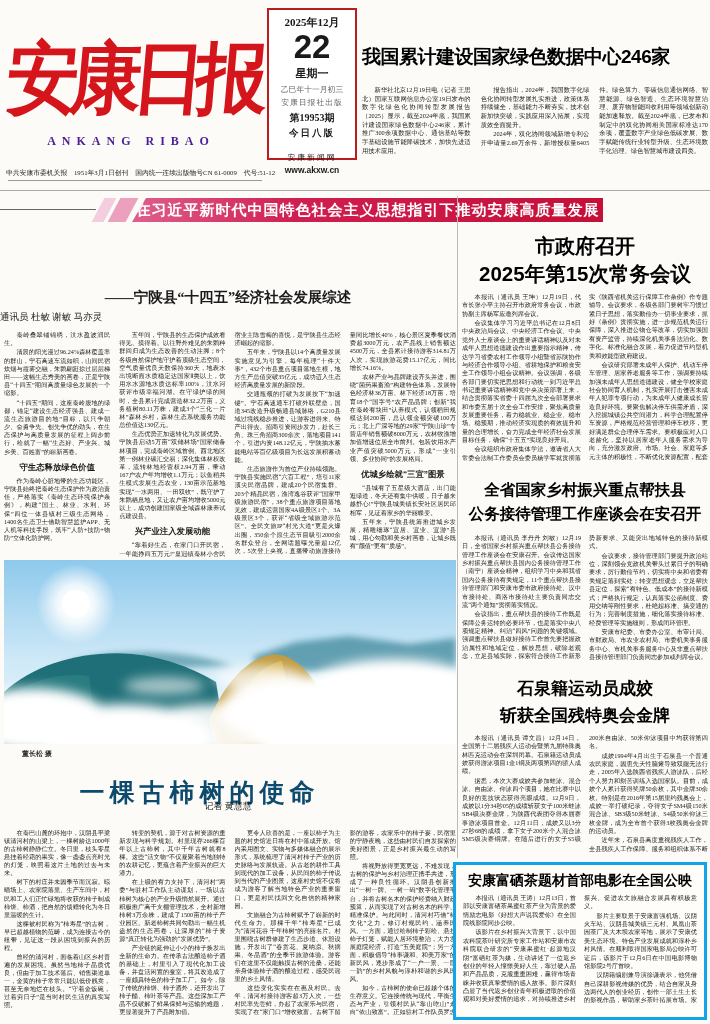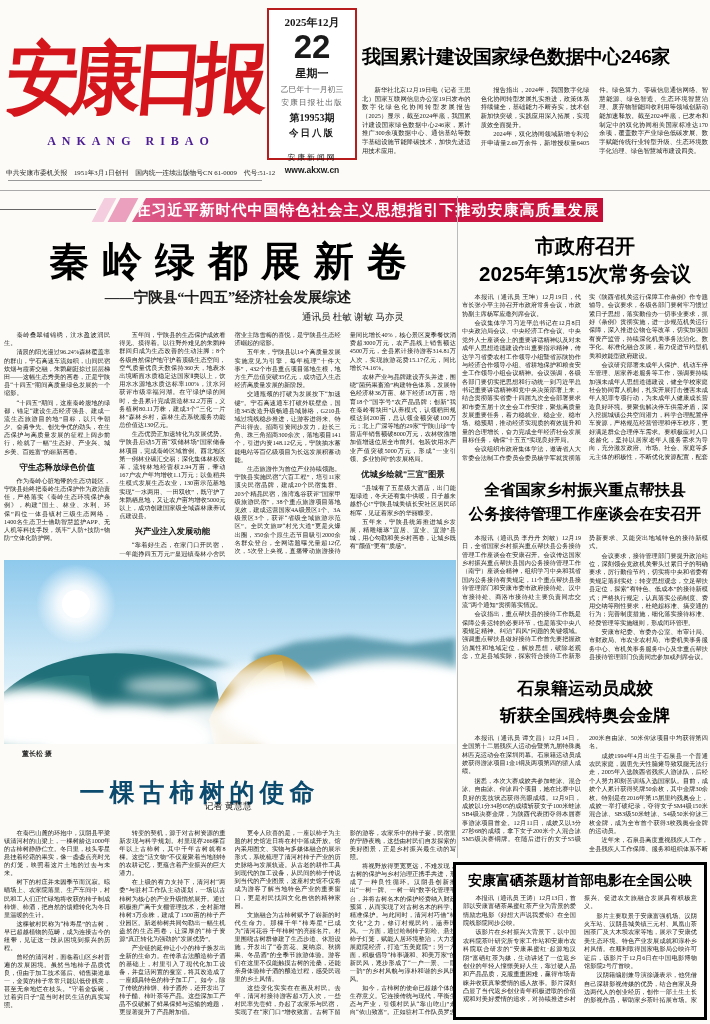--- a/index.html
+++ b/index.html
@@ -40,21 +40,21 @@
   #stripe2{left:114px;width:18px;background:#eba0bd;}
   #banner{left:132px;top:198px;width:471px;height:24px;
     background:linear-gradient(90deg,#de5f8d,#cf1e50 35%,#c50f38);
     clip-path:polygon(14px 0,100% 0,100% 100%,0 100%);
     color:#fff;font-weight:bold;font-size:15px;line-height:24px;text-align:center;
     letter-spacing:1px;font-family:"Liberation Sans",sans-serif;}
   
   #main-headline{left:0;top:234px;width:456px;text-align:center;font-size:40px;font-weight:900;
     letter-spacing:13px;text-indent:13px;color:#000;font-family:"Liberation Sans",sans-serif;}
   #main-subtitle{left:0;top:288px;width:456px;text-align:center;font-size:14.5px;font-weight:bold;}
-  #main-byline{left:0;top:311px;width:404px;text-align:right;font-size:9.5px;}
+  #main-byline{left:0;top:311px;width:404px;text-align:left;font-size:9.5px;}
   .flow{text-align:justify;overflow:hidden;font-family:"Liberation Serif",serif;}
   .flow .blk-p{text-indent:2em;margin:0 0 1px;}
   .flow .blk-h{font-family:"Liberation Sans",sans-serif;font-weight:bold;text-align:center;
     text-indent:0;font-size:1.35em;margin:6px 0 4px;break-inside:avoid;}
   #main-flow{left:4px;top:331px;width:452px;height:227px;column-count:4;column-gap:9px;
     font-size:6.2px;line-height:1.32;}
   
   #photo{left:4px;top:560px;width:452px;height:184px;overflow:hidden;background:#bfe0f2;}
   #photo svg{display:block;}
   #caption-row{left:8px;top:749px;width:448px;display:flex;justify-content:space-between;
@@ -71,21 +71,21 @@
   .rc-head{left:462px;width:246px;text-align:center;font-weight:900;color:#000;
     font-family:"Liberation Sans",sans-serif;line-height:1.35;}
   #gov-head1{top:233px;font-size:20px;}
   #gov-head2{top:260px;font-size:20.5px;}
   #gov-flow{left:462px;top:293px;width:246px;height:176px;}
   .rc-flow{column-count:2;column-gap:8px;font-size:6.2px;line-height:1.35;}
   #recep-head{top:478px;font-size:15.5px;line-height:1.55;}
   #recep-flow{left:462px;top:534px;width:246px;height:132px;}
   #ath-head{top:675px;font-size:17px;line-height:1.6;}
   #ath-flow{left:462px;top:734px;width:246px;height:124px;}
-  #movie-box{left:453px;top:862px;width:254px;height:158px;border:3px solid #000000;background:#fffdfa;
+  #movie-box{left:453px;top:862px;width:254px;height:158px;border:3px solid #0ea5e9;background:#fffdfa;
     padding:7px 7px 5px;}
   #movie-headline{text-align:center;font-size:14px;font-weight:900;white-space:nowrap;
     font-family:"Liberation Sans",sans-serif;margin-bottom:4px;color:#000;}
   #movie-flow{height:116px;}
 </style>
 </head>
 <body>
 
 <div id="page">
 
@@ -112,21 +112,20 @@
       <div class="blk blk-p">报告指出，2024年，我国数字化绿色化协同转型发展扎实推进，政策体系持续健全，基础能力不断夯实，技术创新加快突破，实践应用深入拓展，实现质效全面提升。</div>
       <div class="blk blk-p">2024年，双化协同领域新增专利公开申请量2.69万余件，新增授权量6405件。绿色算力、零碳信息通信网络、智慧能源、绿色智造、生态环境智慧治理、废弃物智能回收利用等领域创新动能加速释放。截至2024年底，已发布和制定中的双化协同相关国家标准达170余项，覆盖数字产业绿色低碳发展、数字赋能传统行业转型升级、生态环境数字化治理、绿色智慧城市建设四类。</div>
     </div>
   <div class="abs" id="full-rule"></div>
 
   <div class="abs" id="banner-line"></div>
   <div class="abs banner-stripe" id="stripe1"></div>
   <div class="abs banner-stripe" id="stripe2"></div>
   <div class="abs" id="banner">在习近平新时代中国特色社会主义思想指引下推动安康高质量发展</div>
 
-  <div class="abs" id="main-headline">秦岭绿都展新卷</div>
   <div class="abs" id="main-subtitle">——宁陕县“十四五”经济社会发展综述</div>
   <div class="abs" id="main-byline">通讯员 杜敏 谢敏 马亦灵</div>
   <div class="abs flow" id="main-flow">
       <div class="blk blk-p">秦岭叠翠铺锦绣，汶水盈波润民生。</div>
       <div class="blk blk-p">清晨的阳光漫过96.24%森林覆盖率的群山，宁石高速车流如织，山间民宿炊烟与霞雾交融，朱鹮翩跹掠过层层梯田——这幅生态秀美的画卷，正是宁陕县“十四五”期间高质量绿色发展的一个缩影。</div>
       <div class="blk blk-p">“十四五”期间，这座秦岭腹地的绿都，锚定“建设生态经济强县、建成一流生态旅游目的地”目标，以只争朝夕、奋勇争先、创先争优的劲头，在生态保护与高质量发展的征程上阔步前行，绘就了一幅“生态好、产业兴、城乡美、百姓富”的崭新画卷。</div>
       <div class="blk blk-h">守生态释放绿色价值</div>
       <div class="blk blk-p">作为秦岭心脏地带的生态功能区，宁陕县始终把秦岭生态保护作为政治责任，严格落实《秦岭生态环境保护条例》，构建“国土、林业、水利、环保”四位一体县镇村三级生态网络，1400名生态卫士借助智慧监护APP、无人机等科技手段，筑牢“人防+技防+物防”立体化防护网。</div>
       <div class="blk blk-p">五年间，宁陕县的生态保护成效看得见、摸得着。以往野外难见的朱鹮种群回归成为生态改善的生动注脚；8个各级自然保护地守护着顶级生态空间，空气质量优良天数保持360天，地表水出境断面水质稳定达国家Ⅱ类以上，饮用水水源地水质达标率100%，汶水河获评市级幸福河湖。在守绿护绿的同时，全县累计完成营造林32.2万亩，义务植树80.11万株，建成3个“三化一片林”森林乡村，森林生态系统服务功能总价值达130亿元。</div>
       <div class="blk blk-p">生态优势正加速转化为发展优势。宁陕县启动5万亩“双储林场”国家储备林项目，完成秦岭区域首例、西北地区第一例林业碳汇交易；深化集体林权改革，流转林地经营权2.94万亩，带动167户农户年均增收1.1万元；以鱼稻共生模式发展生态农业，130亩示范基地实现“一水两用、一田双收”，既守护了朱鹮栖息地，又让农户亩均增收5000元以上，成功创建国家级全域森林康养试点建设县。</div>

